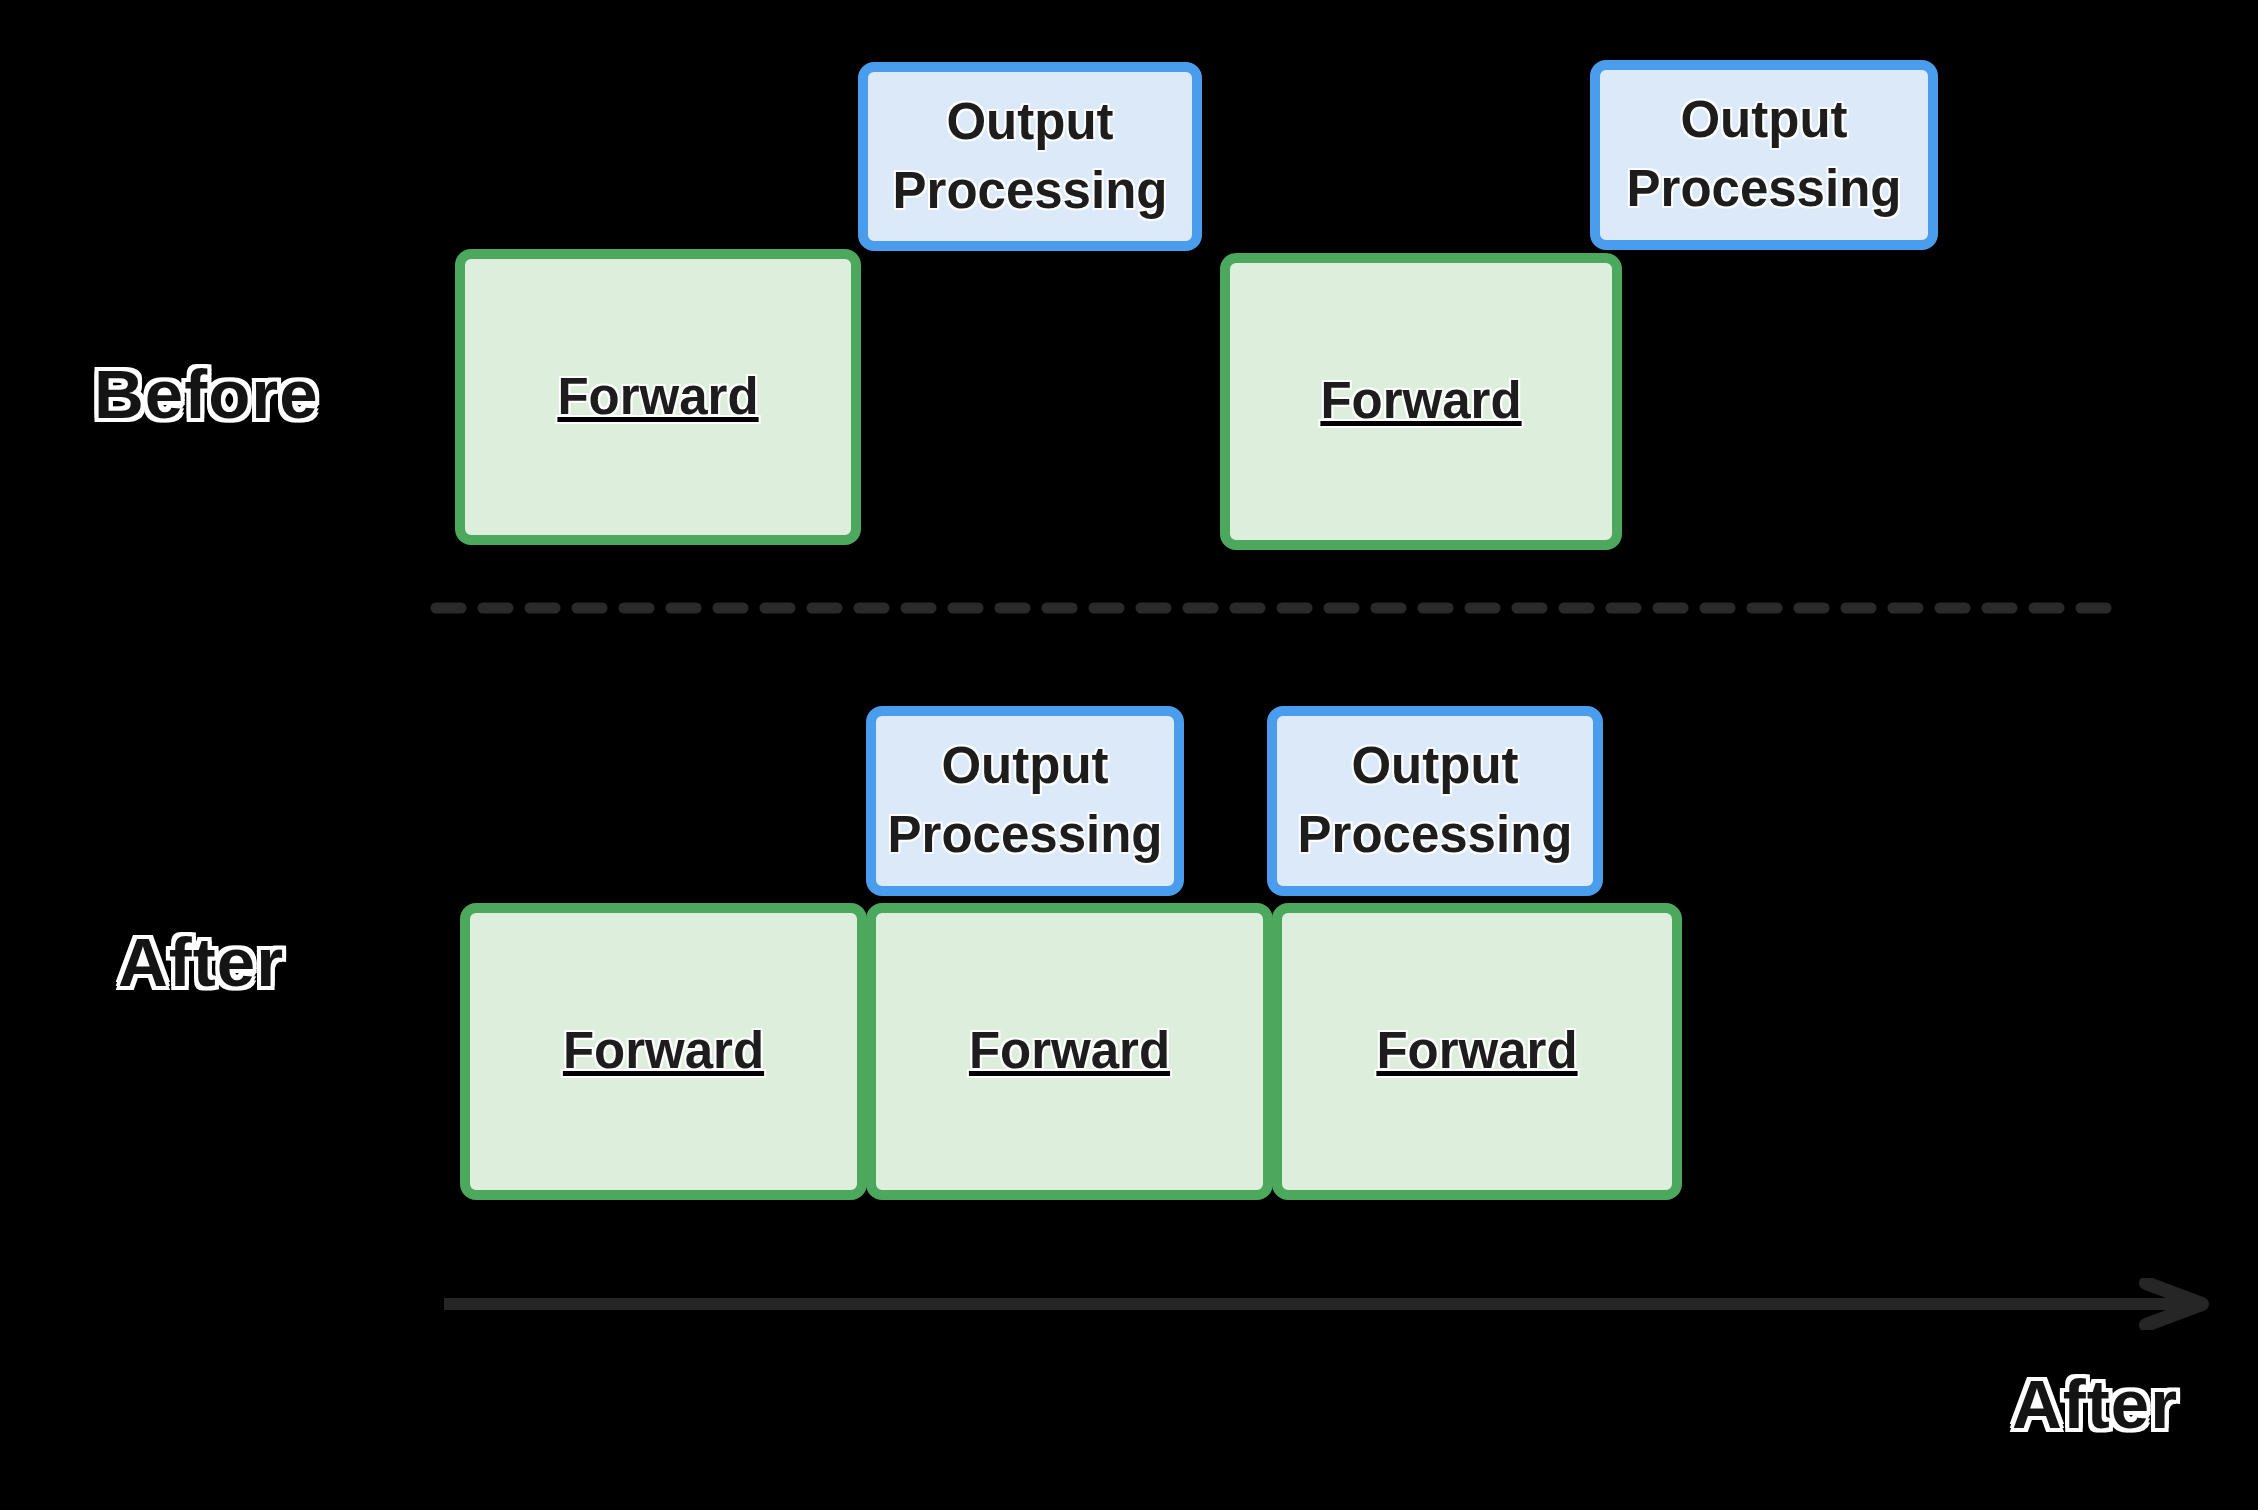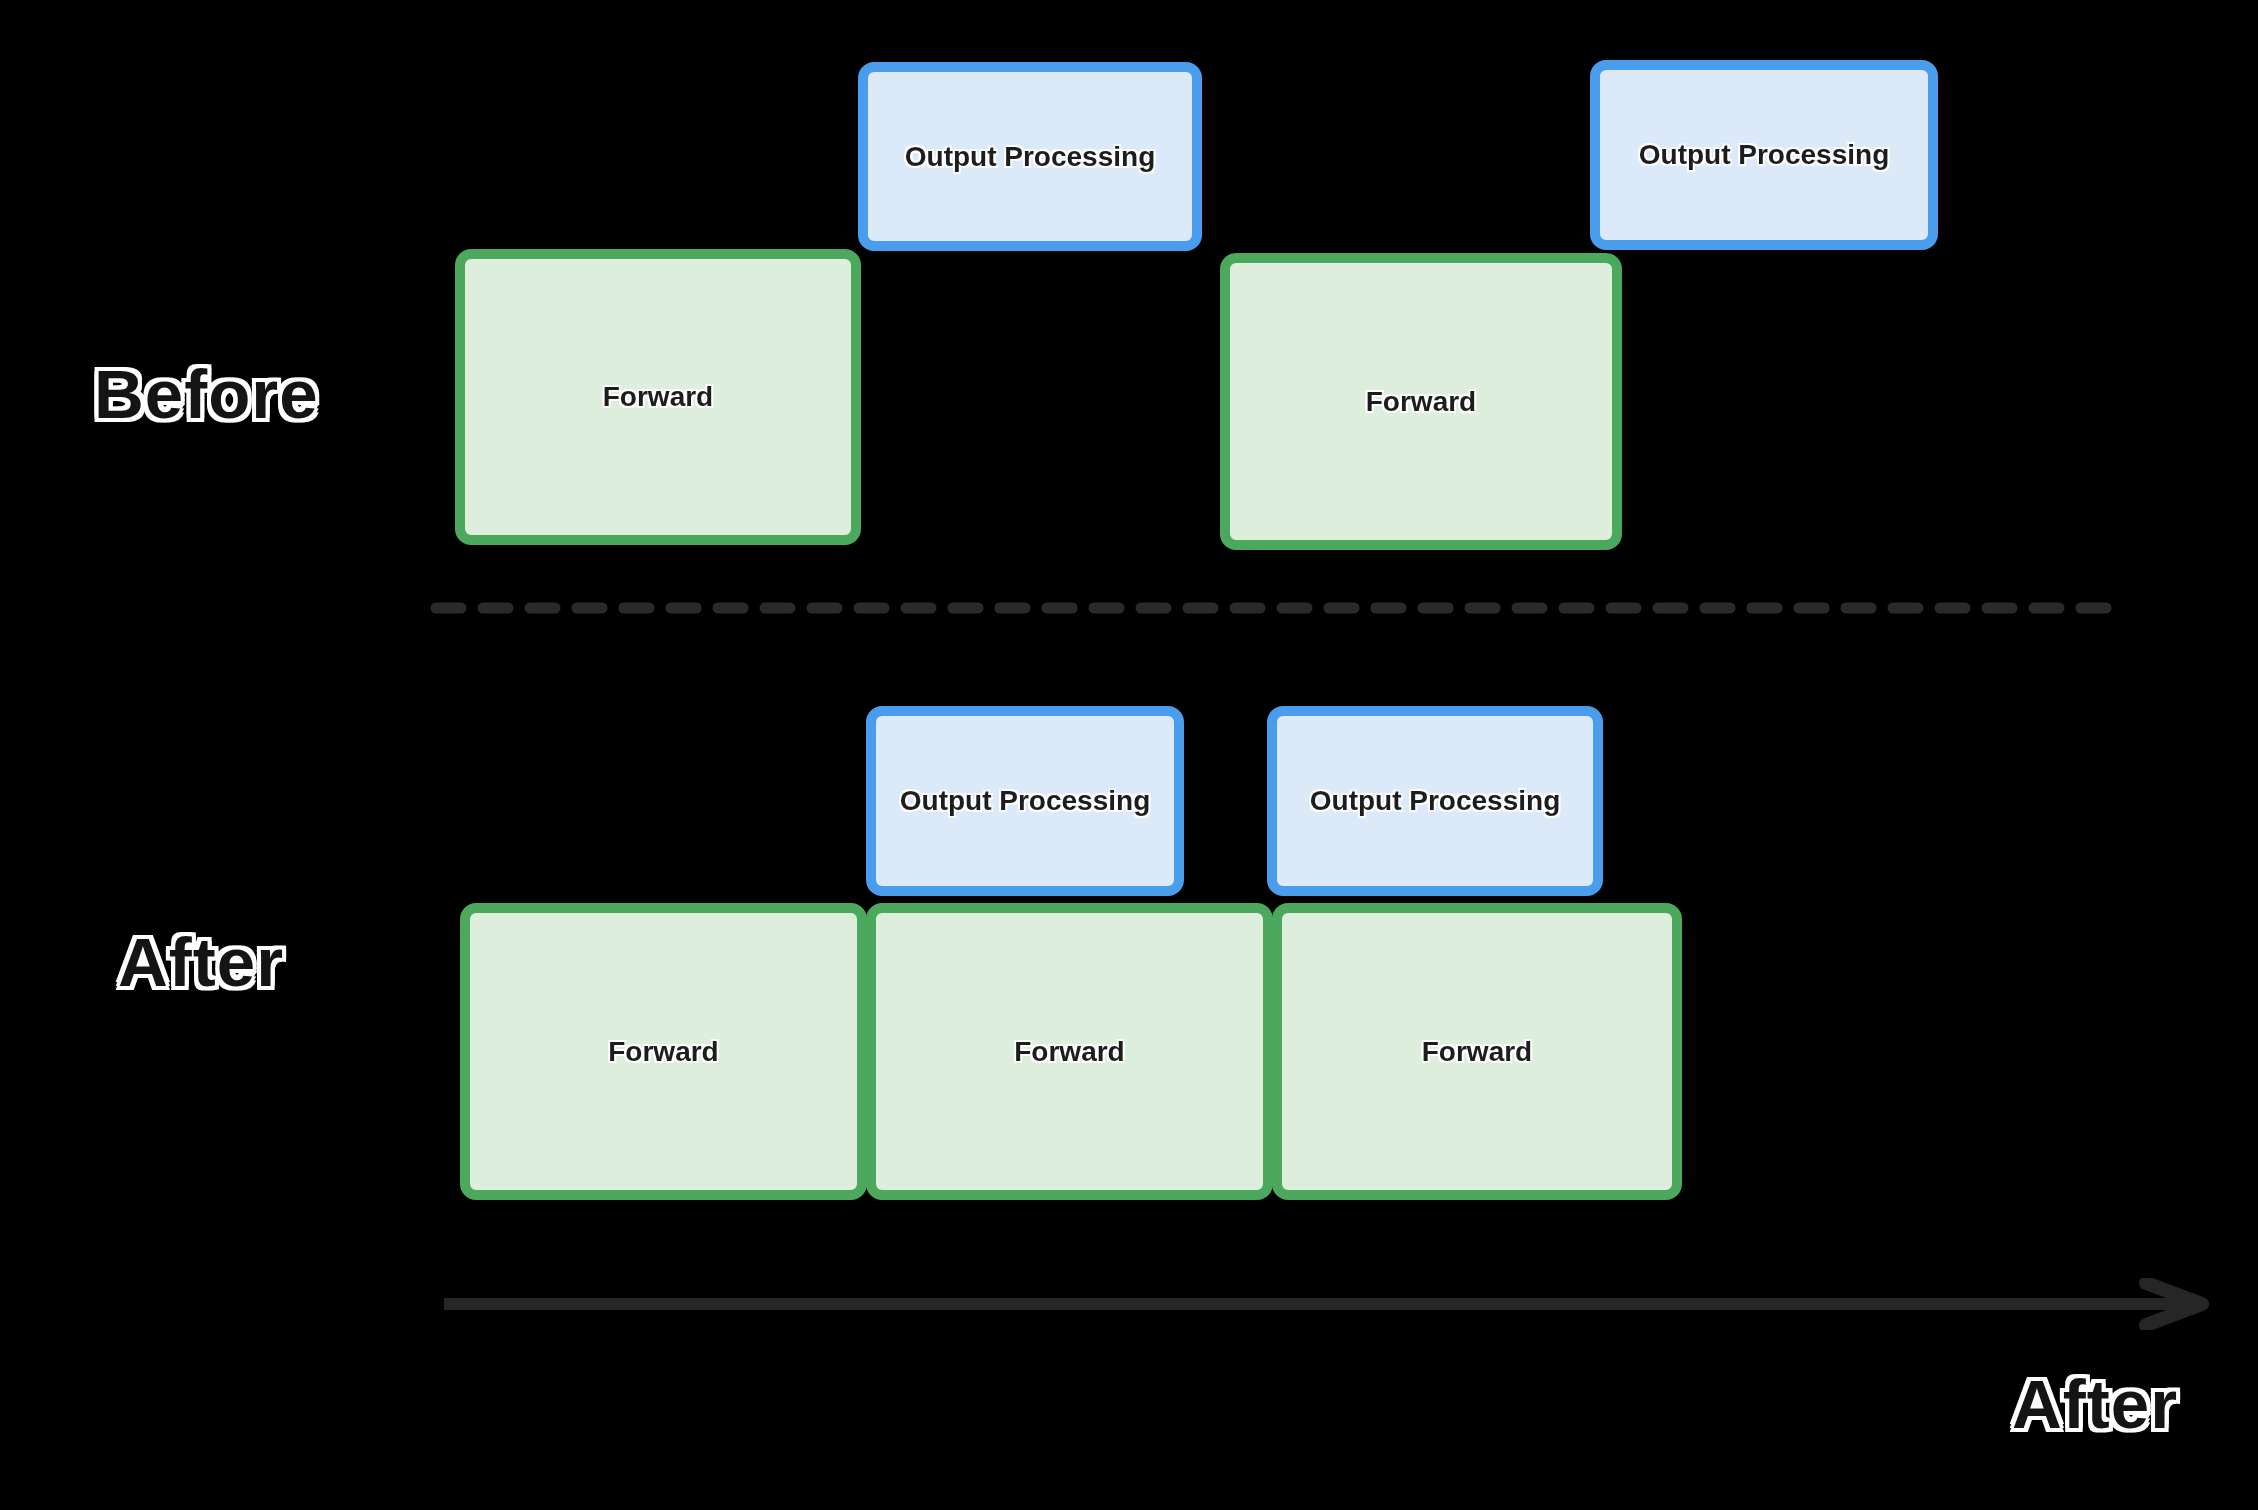--- a/index.html
+++ b/index.html
@@ -46,32 +46,33 @@
   .block{
     position:absolute;
     box-sizing:border-box;
     border-radius:16px;
     display:flex;
     align-items:center;
     justify-content:center;
     text-align:center;
   }
   .block .block-label{
-    font-size:28px;
+    font-size:51px;
     font-weight:700;
     line-height:1.35;
     color:var(--block-text);
     padding:0 18px;
     text-shadow:
       -2px -2px 0 rgba(255,255,255,.85), 2px -2px 0 rgba(255,255,255,.85),
       -2px  2px 0 rgba(255,255,255,.85), 2px  2px 0 rgba(255,255,255,.85);
   }
   .forward{
     background:var(--forward-fill);
     border:10px solid var(--forward-border);
+    text-decoration:underline;
   }
   .output{
     background:var(--output-fill);
     border:10px solid var(--output-border);
   }
   
   .b-f1{left:455px; top:249px; width:406px; height:296px;}
   .b-o1{left:858px; top:62px;  width:344px; height:189px;}
   .b-f2{left:1220px;top:253px; width:402px; height:297px;}
   .b-o2{left:1590px;top:60px;  width:348px; height:190px;}

